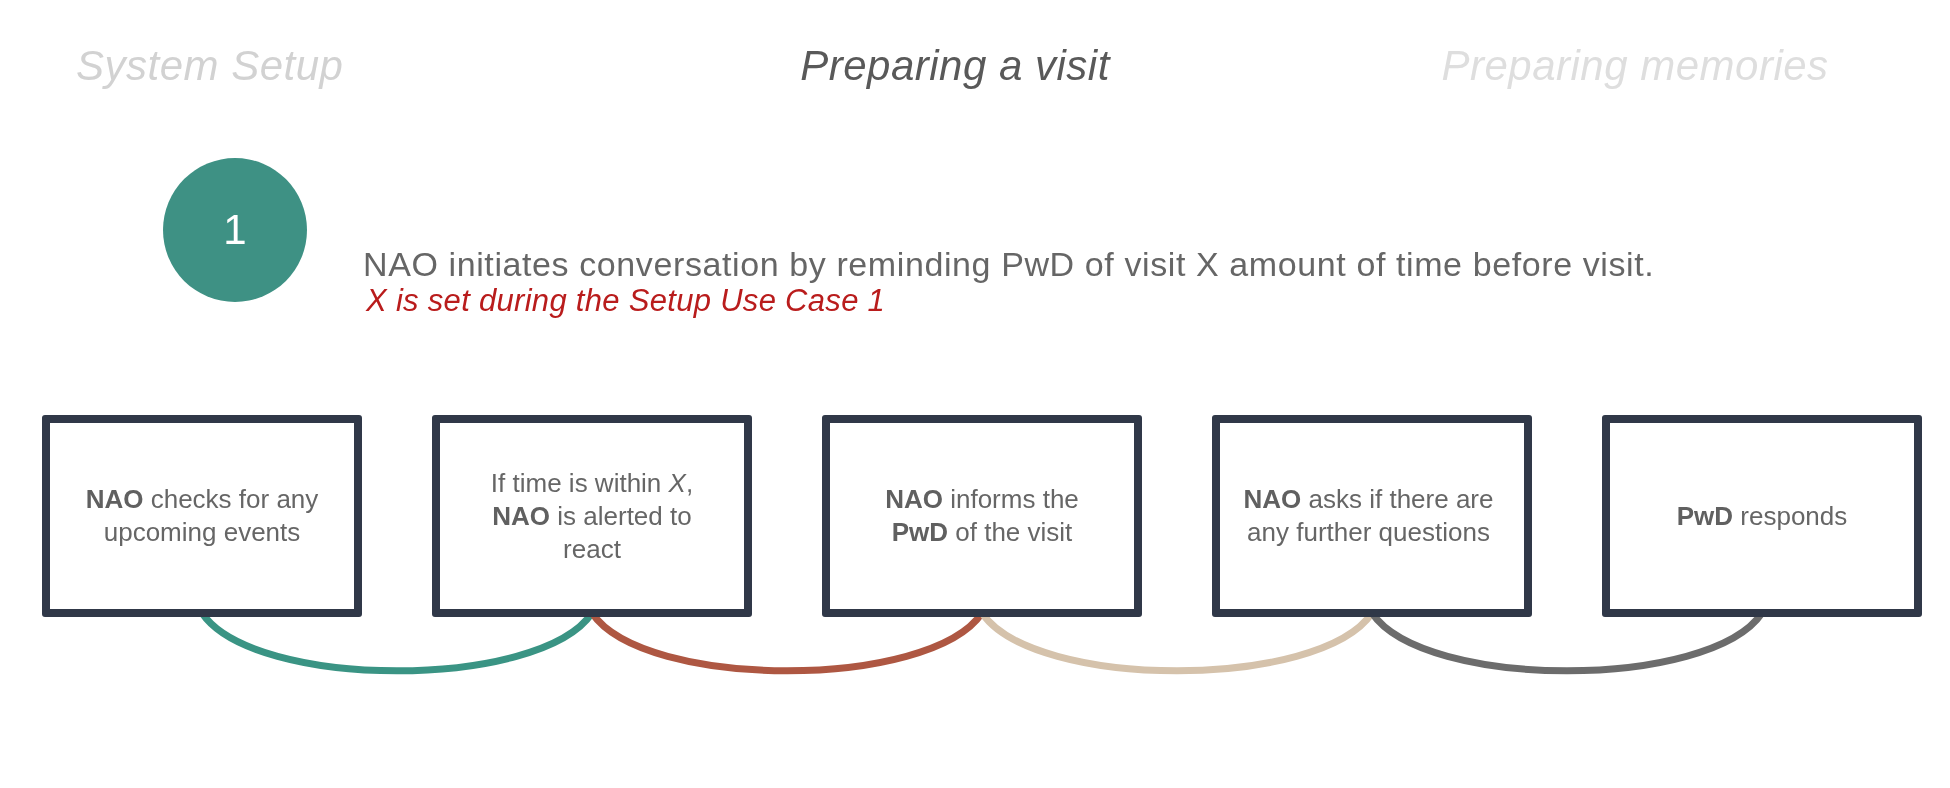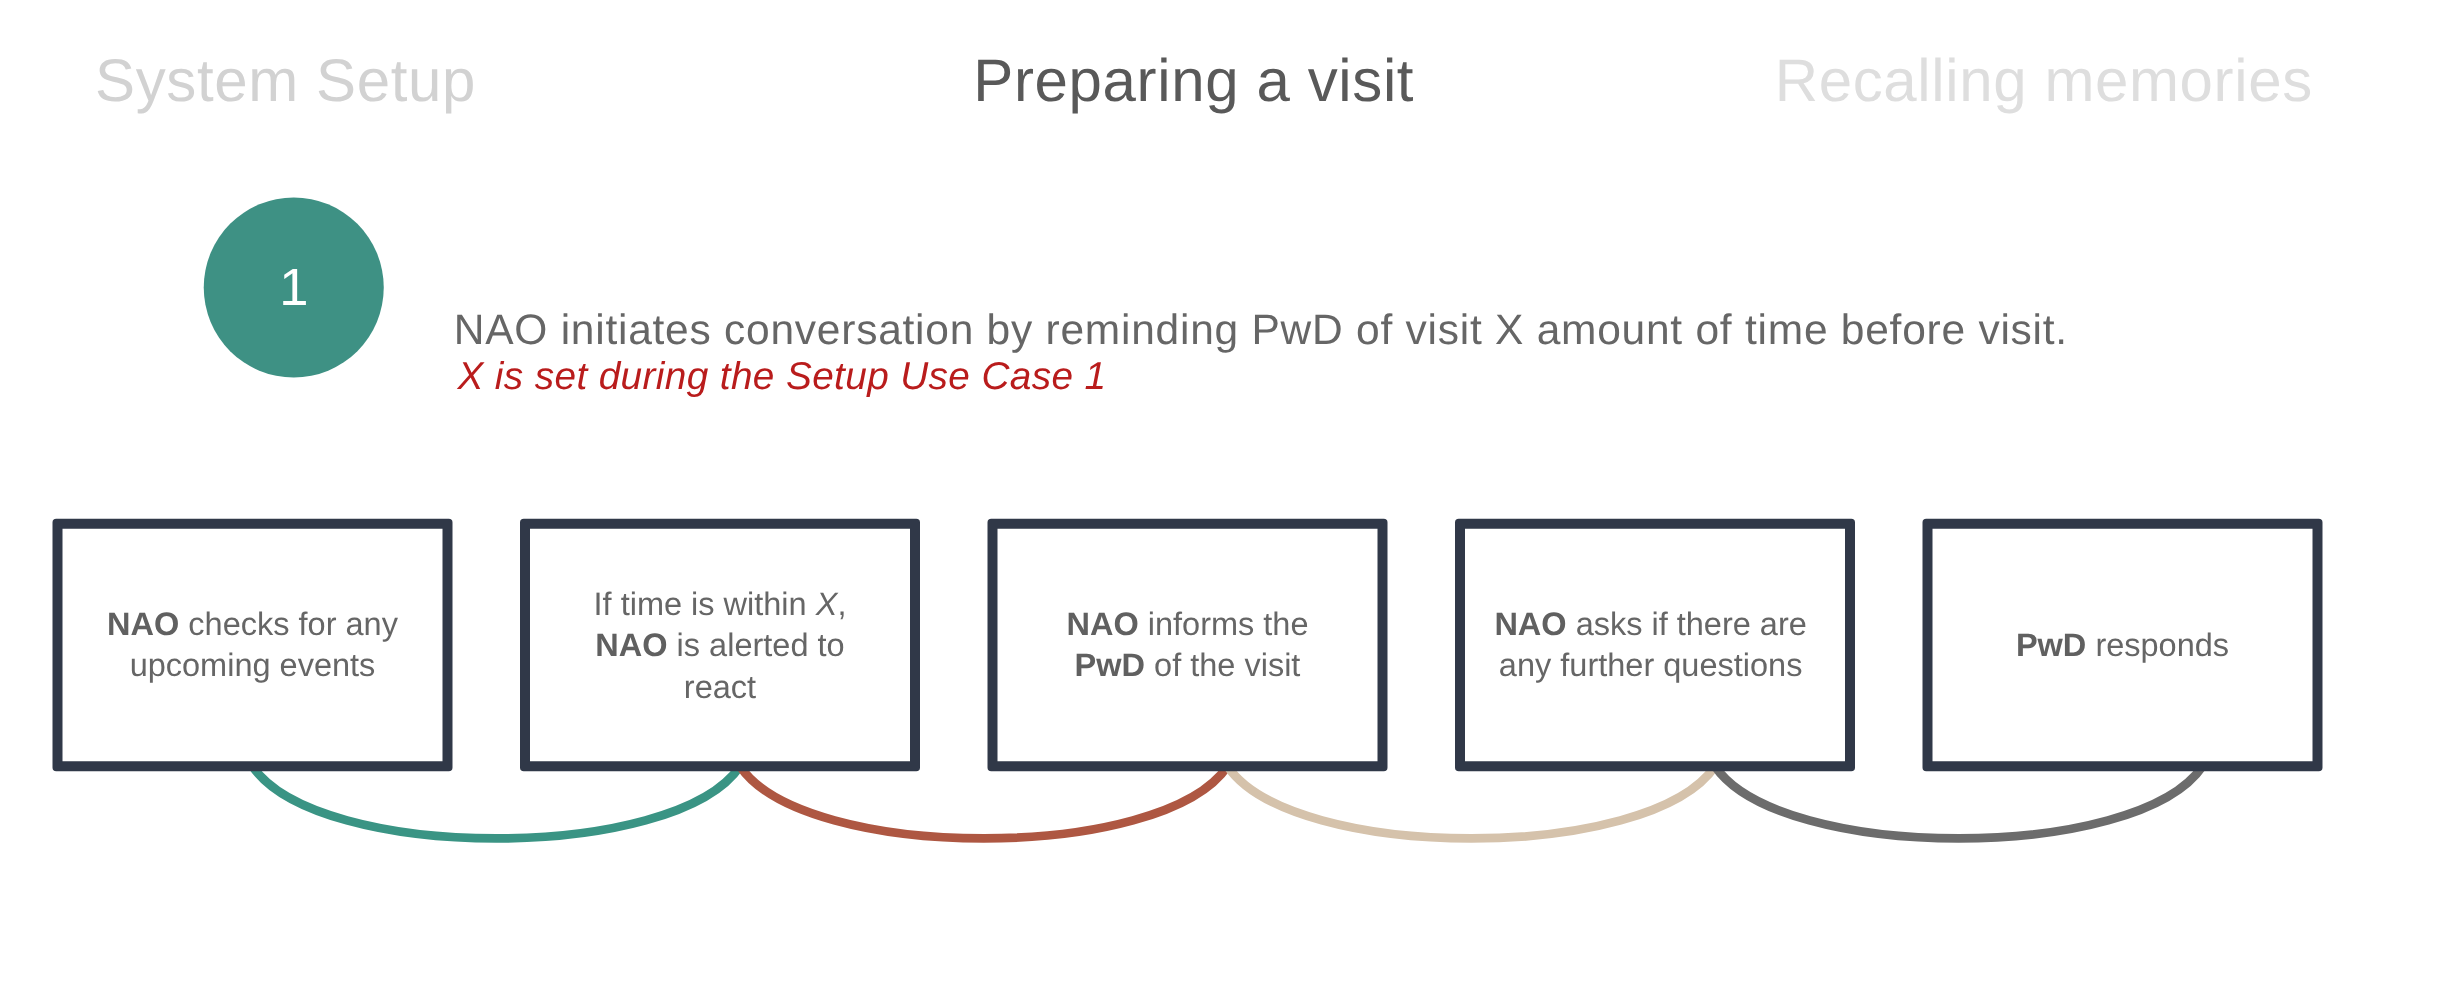--- a/index.html
+++ b/index.html
@@ -13,26 +13,27 @@
     width: 1950px;
     height: 788px;
     background: #ffffff;
     overflow: hidden;
   }
 
   
   .tab {
     position: absolute;
     top: 38px;
-    font-size: 48px;
+    font-size: 42px;
     font-weight: 500;
     letter-spacing: 0.5px;
     white-space: nowrap;
     line-height: 56px;
     cursor: default;
+    font-style: italic;
   }
   .tab-left   { left: 76px; }
   .tab-center { left: 955px;  transform: translateX(-50%); }
   .tab-right  { left: 1635px; transform: translateX(-50%); }
 
   
   .step-circle {
     position: absolute;
     left: 163px;
     top: 158px;
@@ -69,21 +70,21 @@
     white-space: nowrap;
   }
 
   
   .flow-boxes {
     position: absolute;
     left: 0;
     top: 415px;
     display: flex;
     padding-left: 42px;
-    gap: 54px;
+    gap: 70px;
   }
   .flow-box {
     box-sizing: border-box;
     width: 320px;
     height: 202px;
     background: #ffffff;
     border: 8px solid #303848;
     border-radius: 3px;
     display: flex;
     align-items: center;
@@ -109,21 +110,21 @@
     pointer-events: none;
   }
 </style>
 </head>
 <body>
 
 <div class="canvas">
 
   <div class="tab tab-left" style="color: rgb(210, 210, 210);">System Setup</div>
   <div class="tab tab-center" style="color: rgb(89, 89, 89);">Preparing a visit</div>
-  <div class="tab tab-right" style="color: rgb(222, 222, 222);">Recalling memories</div>
+  <div class="tab tab-right" style="color: rgb(222, 222, 222);">Preparing memories</div>
 
   <div class="step-circle" style="background: rgb(62, 145, 132);">
     <span>1</span>
   </div>
   <div class="step-title">NAO initiates conversation by reminding PwD of visit X amount of time before visit.</div>
   <div class="step-note">X is set during the Setup Use Case 1</div>
 
   <svg class="connectors" viewBox="0 0 1950 788" xmlns="http://www.w3.org/2000/svg">
       <path d="M 202 613 C 254 690, 540 690, 592 613" fill="none" stroke="#3a9484" stroke-width="7" stroke-linecap="round"></path>
       <path d="M 592 613 C 644 690, 930 690, 982 613" fill="none" stroke="#ae5742" stroke-width="7" stroke-linecap="round"></path>

